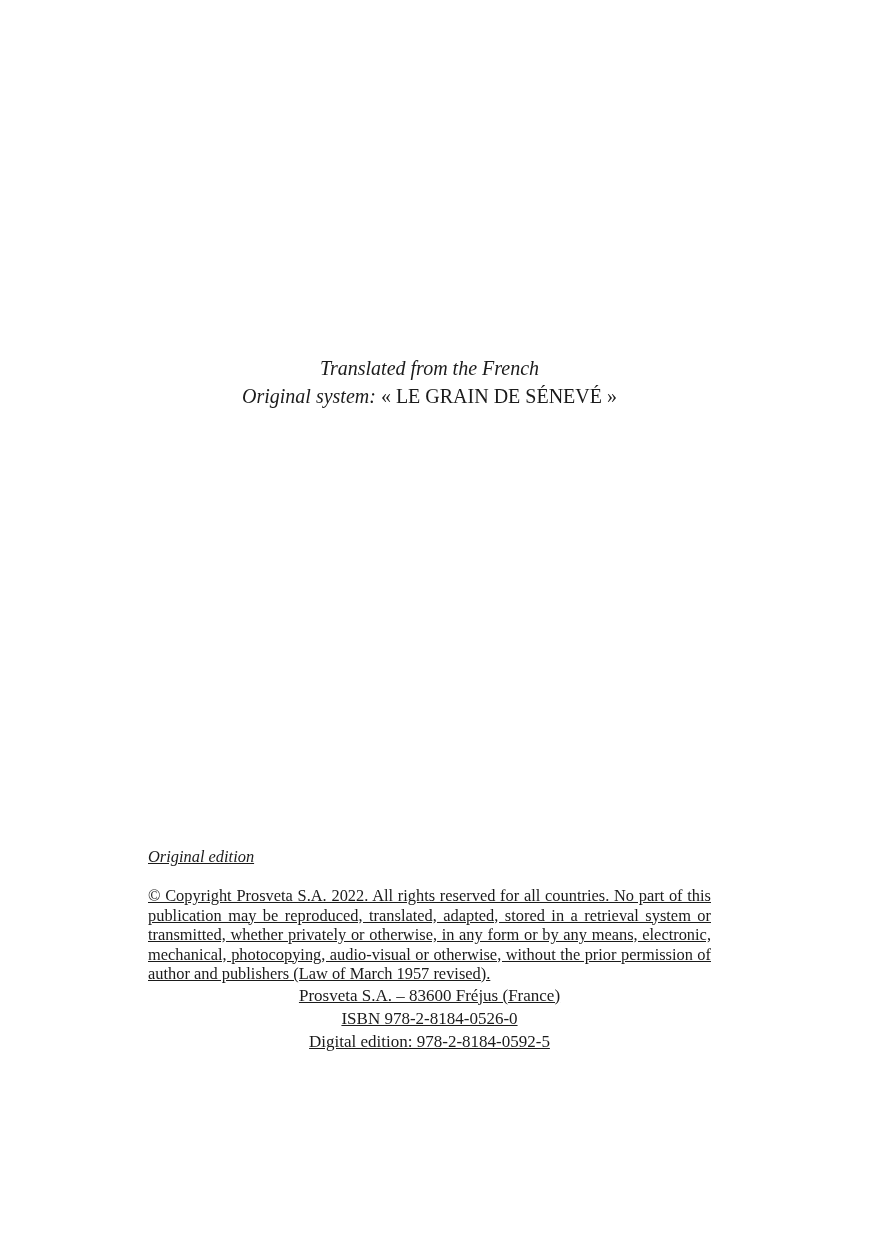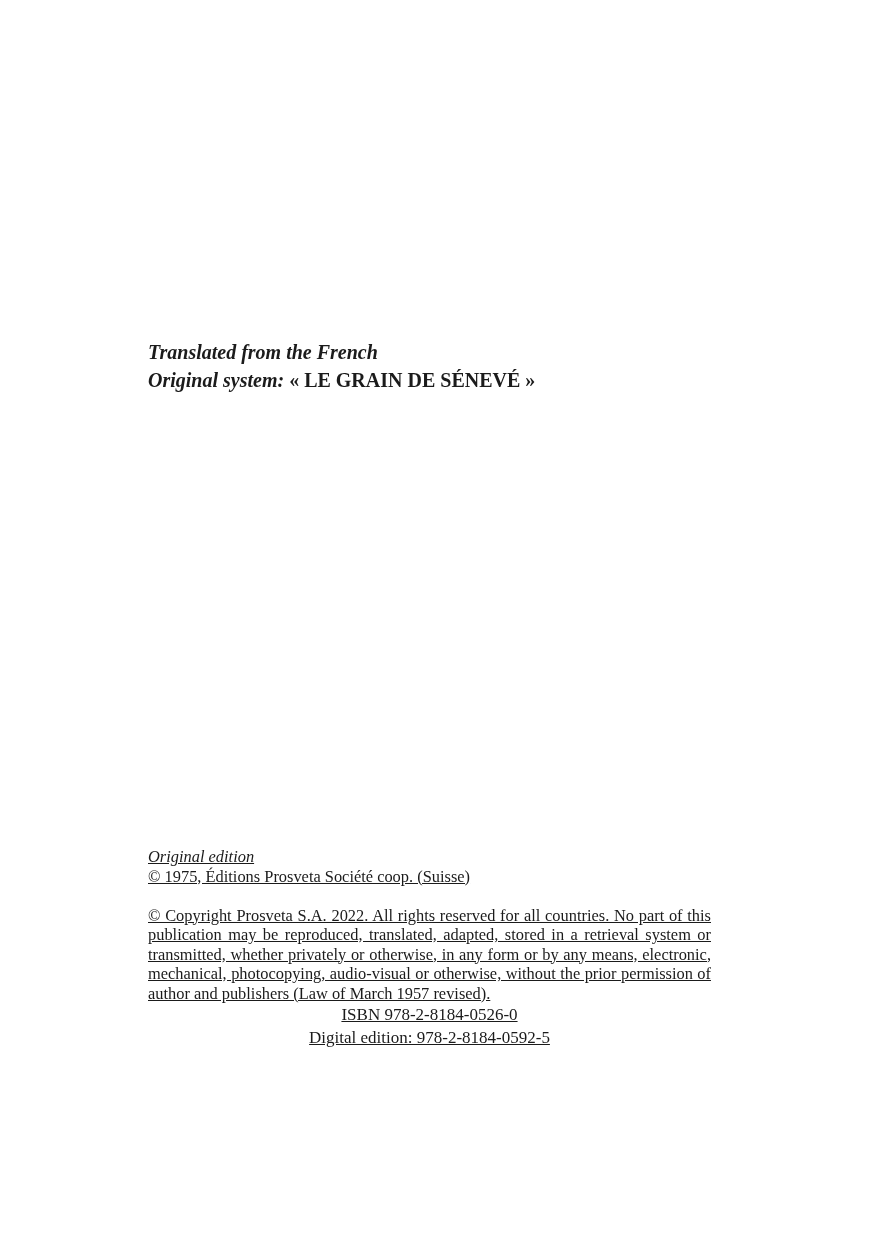--- a/index.html
+++ b/index.html
@@ -15,25 +15,24 @@
     color: #1b1b1b;
     font-family: "Liberation Serif", "DejaVu Serif", serif;
     overflow: hidden;
   }
   .text-column {
     position: absolute;
     left: 148px;
     width: 563px;
   }
   .title-block {
-    top: 338px;
-    text-align: left;
+    top: 354px;
+    text-align: center;
     font-size: 20px;
     line-height: 28px;
-    font-weight: bold;
   }
   .title-block .italic {
     font-style: italic;
   }
   .title-block .label {
     font-style: italic;
     margin-right: 0.25em;
   }
   .title-block .caps {
     font-style: normal;
@@ -68,23 +67,23 @@
 
   <div class="text-column title-block">
     <div class="italic">Translated from the French</div>
     <div>
       <span class="label">Original system:</span><span class="caps">« LE GRAIN DE SÉNEVÉ »</span>
     </div>
   </div>
 
   <div class="text-column body-block">
     <div class="edition-heading">Original edition</div>
-    <div>© 1975, Éditions Prosveta Société coop. (Suisse)</div>
 
     <p class="copyright-paragraph">© Copyright Prosveta S.A. 2022. All rights reserved for all countries. No part of this publication may be reproduced, translated, adapted, stored in a retrieval system or transmitted, whether privately or otherwise, in any form or by any means, electronic, mechanical, photocopying, audio-visual or otherwise, without the prior permission of author and publishers (Law of March 1957 revised).</p>
 
     <div class="imprint">
+      <div>Prosveta S.A. – 83600 Fréjus (France)</div>
       <div>ISBN 978-2-8184-0526-0</div>
       <div>Digital edition: 978-2-8184-0592-5</div>
     </div>
   </div>
 
 </div>
 
 </body></html>

